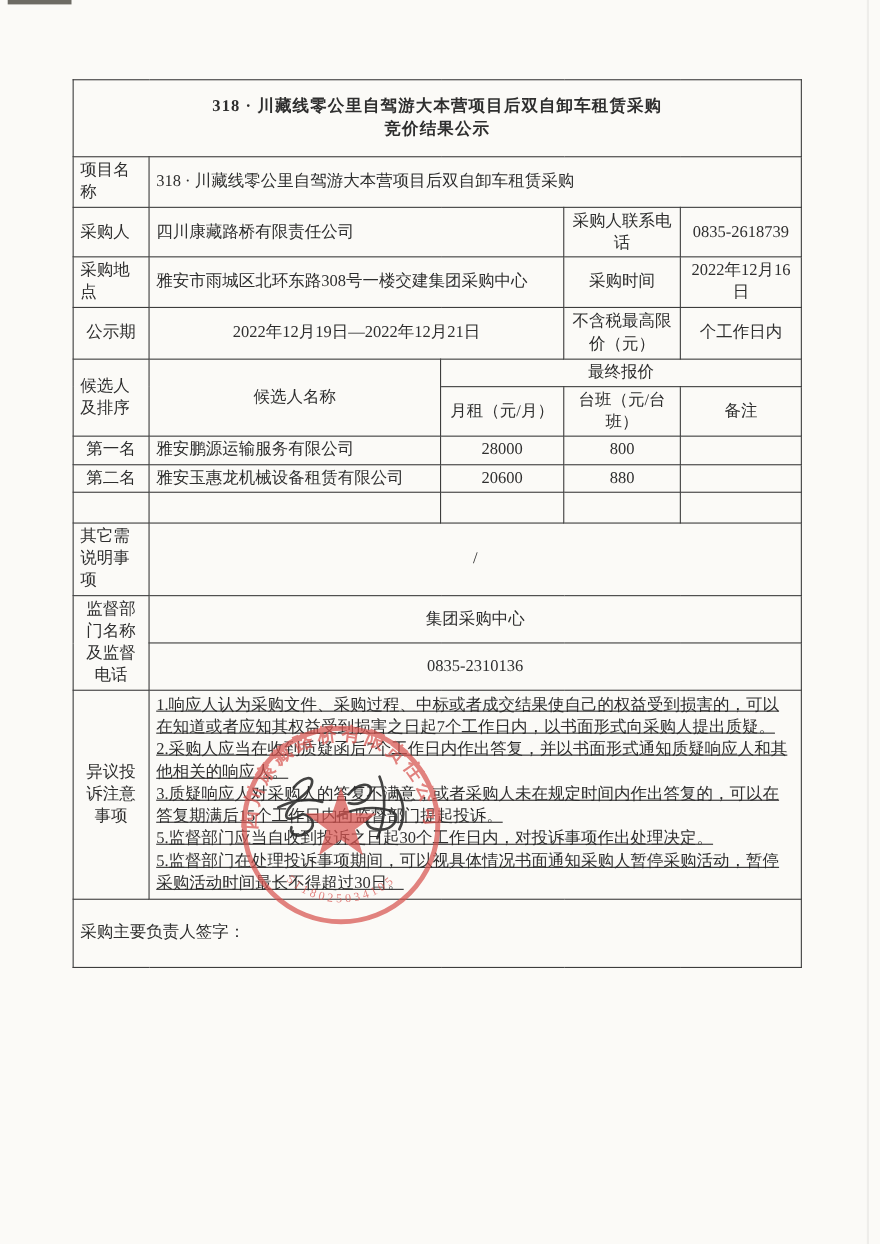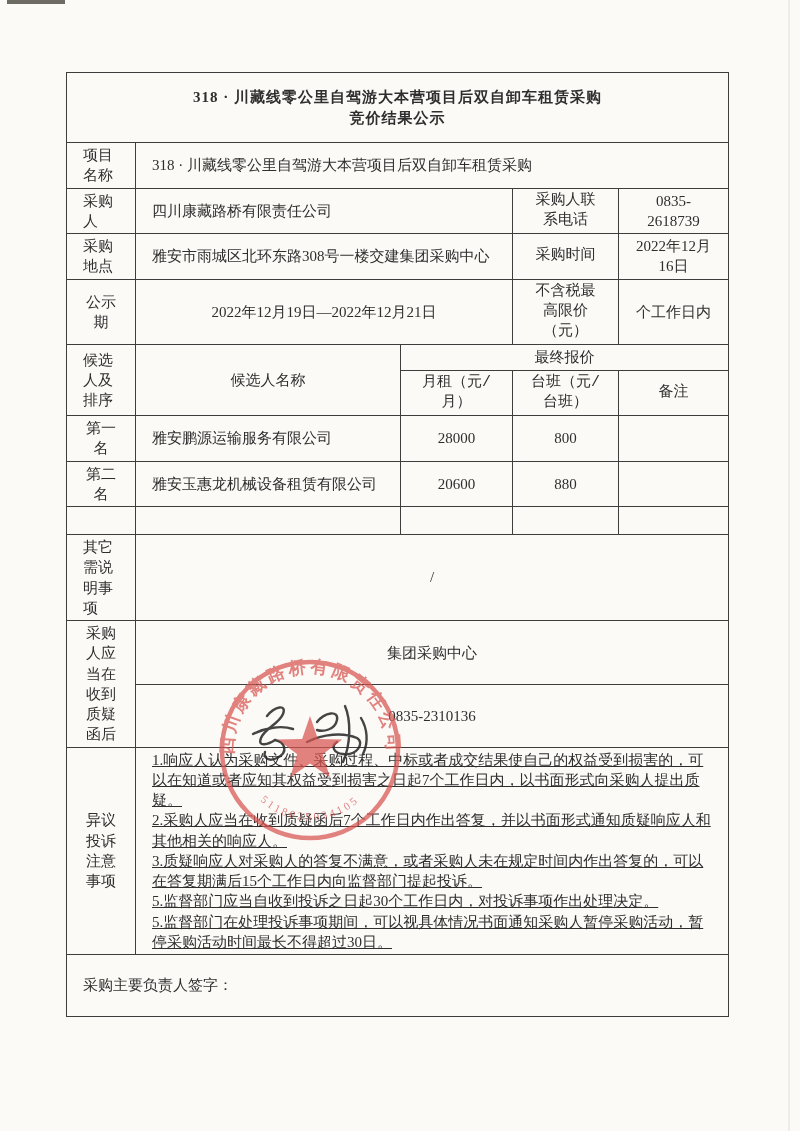--- a/index.html
+++ b/index.html
@@ -18,30 +18,30 @@
   table.doc{
     position:absolute;left:66px;top:72px;
     width:662px;
     border-collapse:collapse;
     table-layout:fixed;
   }
   table.doc td{
     border:1px solid #3d3d3d;
     vertical-align:middle;
     font-size:15px;
-    padding:2px 16px;
+    padding:2px 6px;
     line-height:1.35;
     color:#2e2e2e;
     overflow:hidden;
   }
   td.c{text-align:center;}
   td.l{text-align:left;}
   td.pad{padding-left:9px;}
   .title-cell{text-align:center;font-weight:bold;font-size:20px;line-height:1.65;letter-spacing:1px;color:#222;}
-  td.small{font-size:14px;font-family:Liberation Mono, monospace;}
+  td.small{font-size:14px;}
   td.complaint{font-size:14.3px;line-height:1.55;padding:6px 8px;vertical-align:top;}
   td.complaint div{margin:0;text-decoration:underline;}
   .sig-label{font-size:15.5px;padding-left:12px;}
 
   .stamp{position:absolute;left:215px;top:655px;width:190px;height:190px;opacity:.72;pointer-events:none;}
   .signature{position:absolute;left:245px;top:698px;width:150px;height:80px;pointer-events:none;}
 </style>
 </head>
 <body>
 
@@ -124,21 +124,21 @@
       <td class="c"></td>
       <td class="c"></td>
     </tr>
 
     <tr style="height:37px">
       <td class="l">其它需说明事项</td>
       <td colspan="4" class="c">/</td>
     </tr>
 
     <tr style="height:27px">
-      <td rowspan="2" class="c">采购人应当在收到质疑函后</td>
+      <td rowspan="2" class="c">监督部门名称及监督电话</td>
       <td colspan="4" class="c">集团采购中心</td>
     </tr>
     <tr style="height:26px">
       <td colspan="4" class="c">0835-2310136</td>
     </tr>
 
     <tr style="height:190px">
       <td class="c">异议投诉注意事项</td>
       <td colspan="4" class="complaint">
         <div>1.响应人认为采购文件、采购过程、中标或者成交结果使自己的权益受到损害的，可以在知道或者应知其权益受到损害之日起7个工作日内，以书面形式向采购人提出质疑。</div>

